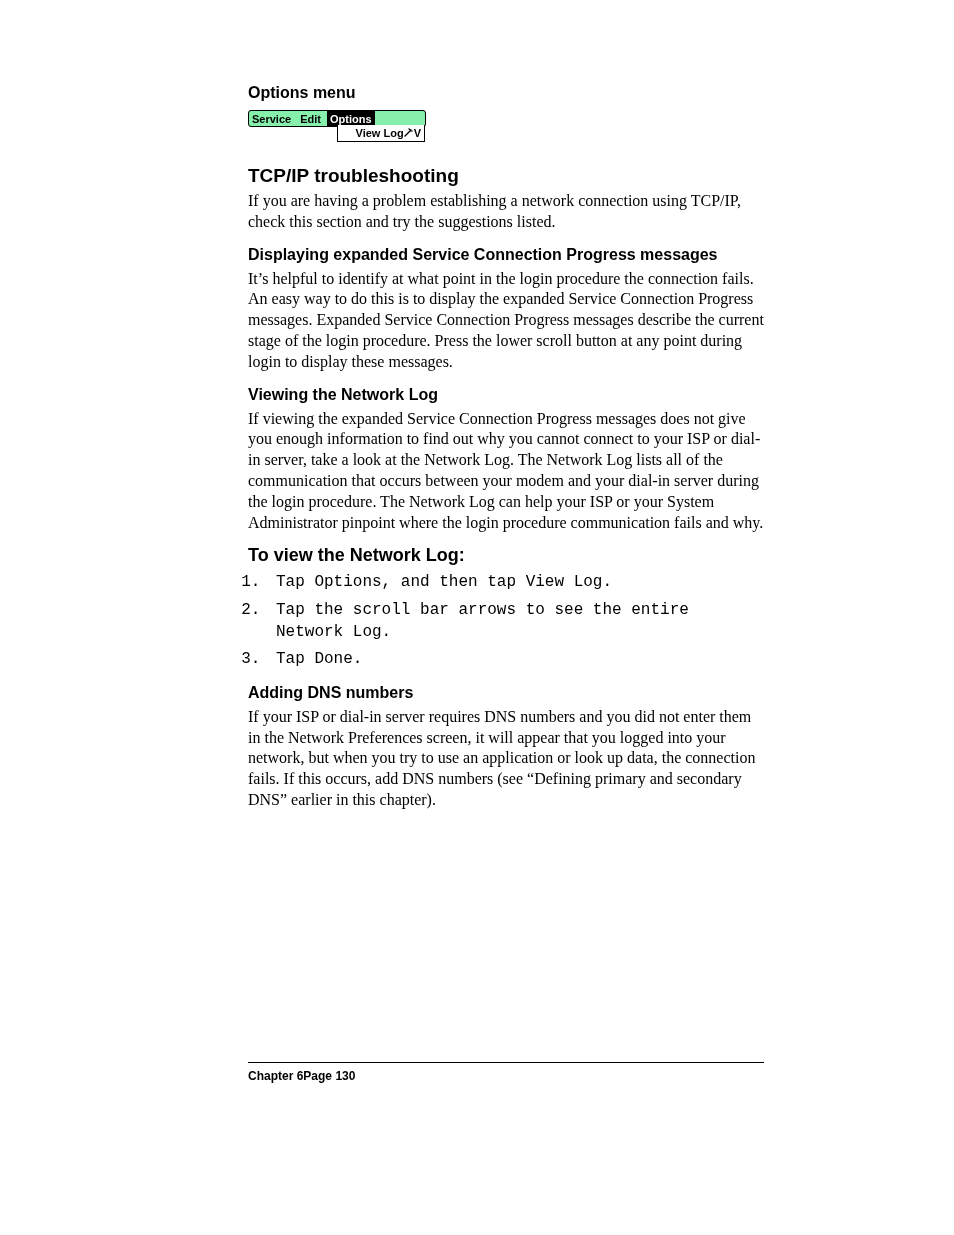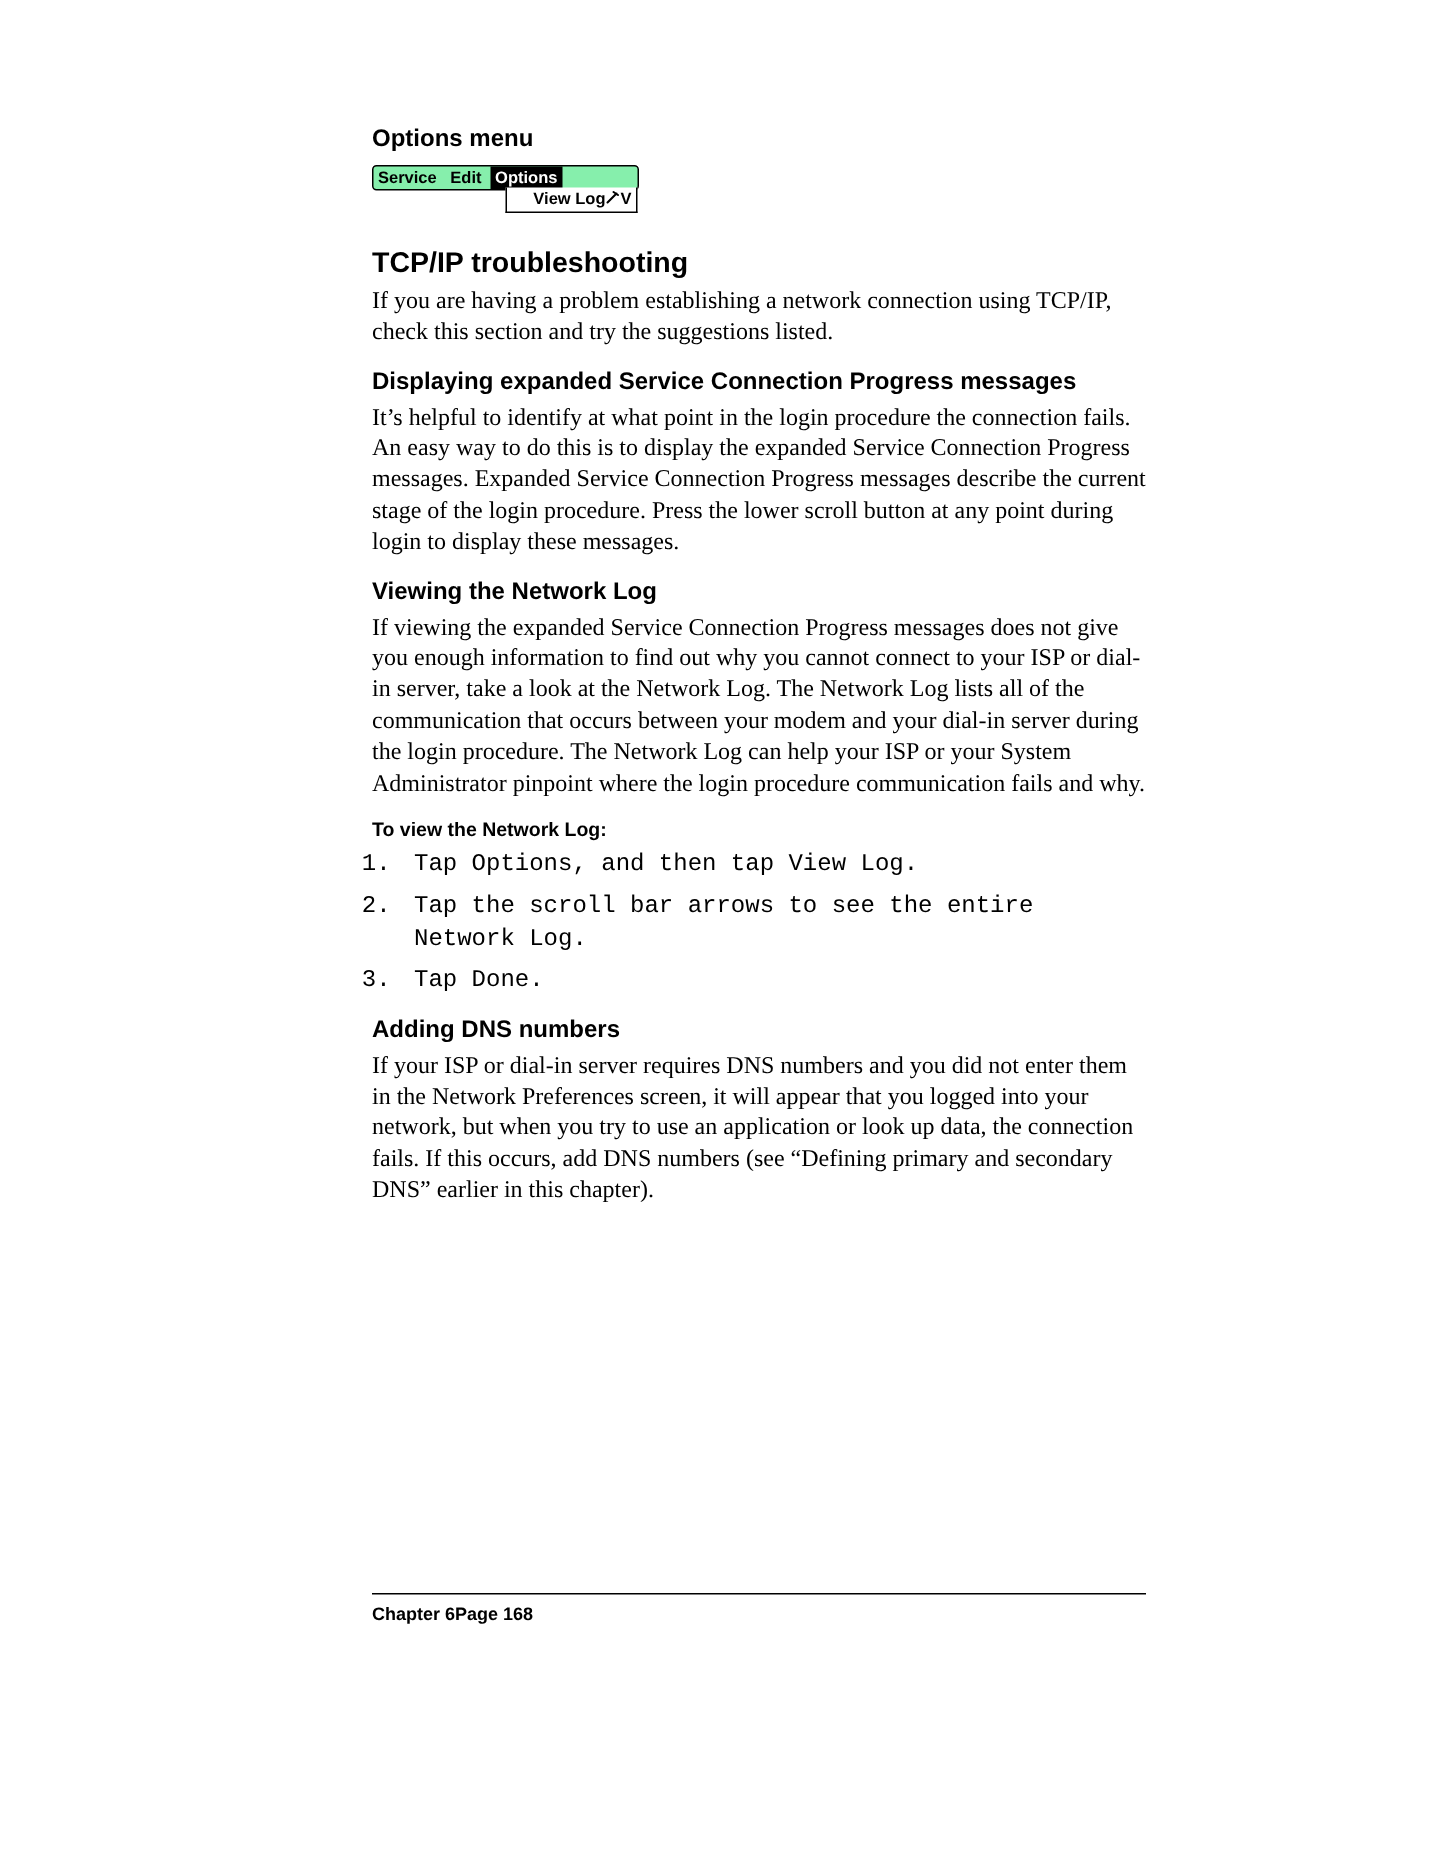--- a/index.html
+++ b/index.html
@@ -31,21 +31,21 @@
   .h3b {
     font-family: "Arial Black", Arial, sans-serif;
     font-weight: 700;
     font-size: 16px;
     margin: 12px 0 4px 0;
     line-height: 1.25;
   }
   .h4 {
     font-family: "Arial Black", Arial, sans-serif;
     font-weight: 900;
-    font-size: 13px;
+    font-size: 18px;
     margin: 12px 0 6px 0;
   }
   .body {
     font-size: 16px;
     line-height: 1.3;
     margin: 0 0 10px 0;
   }
   ol.steps {
     font-size: 16px;
     line-height: 1.35;
@@ -165,15 +165,15 @@
 
   <div class="h3b">Adding DNS numbers</div>
   <p class="body">If your ISP or dial-in server requires DNS numbers and you did not enter them in the Network Preferences screen, it will appear that you logged into your network, but when you try to use an application or look up data, the connection fails. If this occurs, add DNS numbers (see “Defining primary and secondary DNS” earlier in this chapter).</p>
 
 </div>
 
 <div class="footer">
   <hr>
   <div class="row">
     <span>Chapter 6</span>
-    <span>Page 168</span>
+    <span>Page 130</span>
   </div>
 </div>
 
 </body></html>

